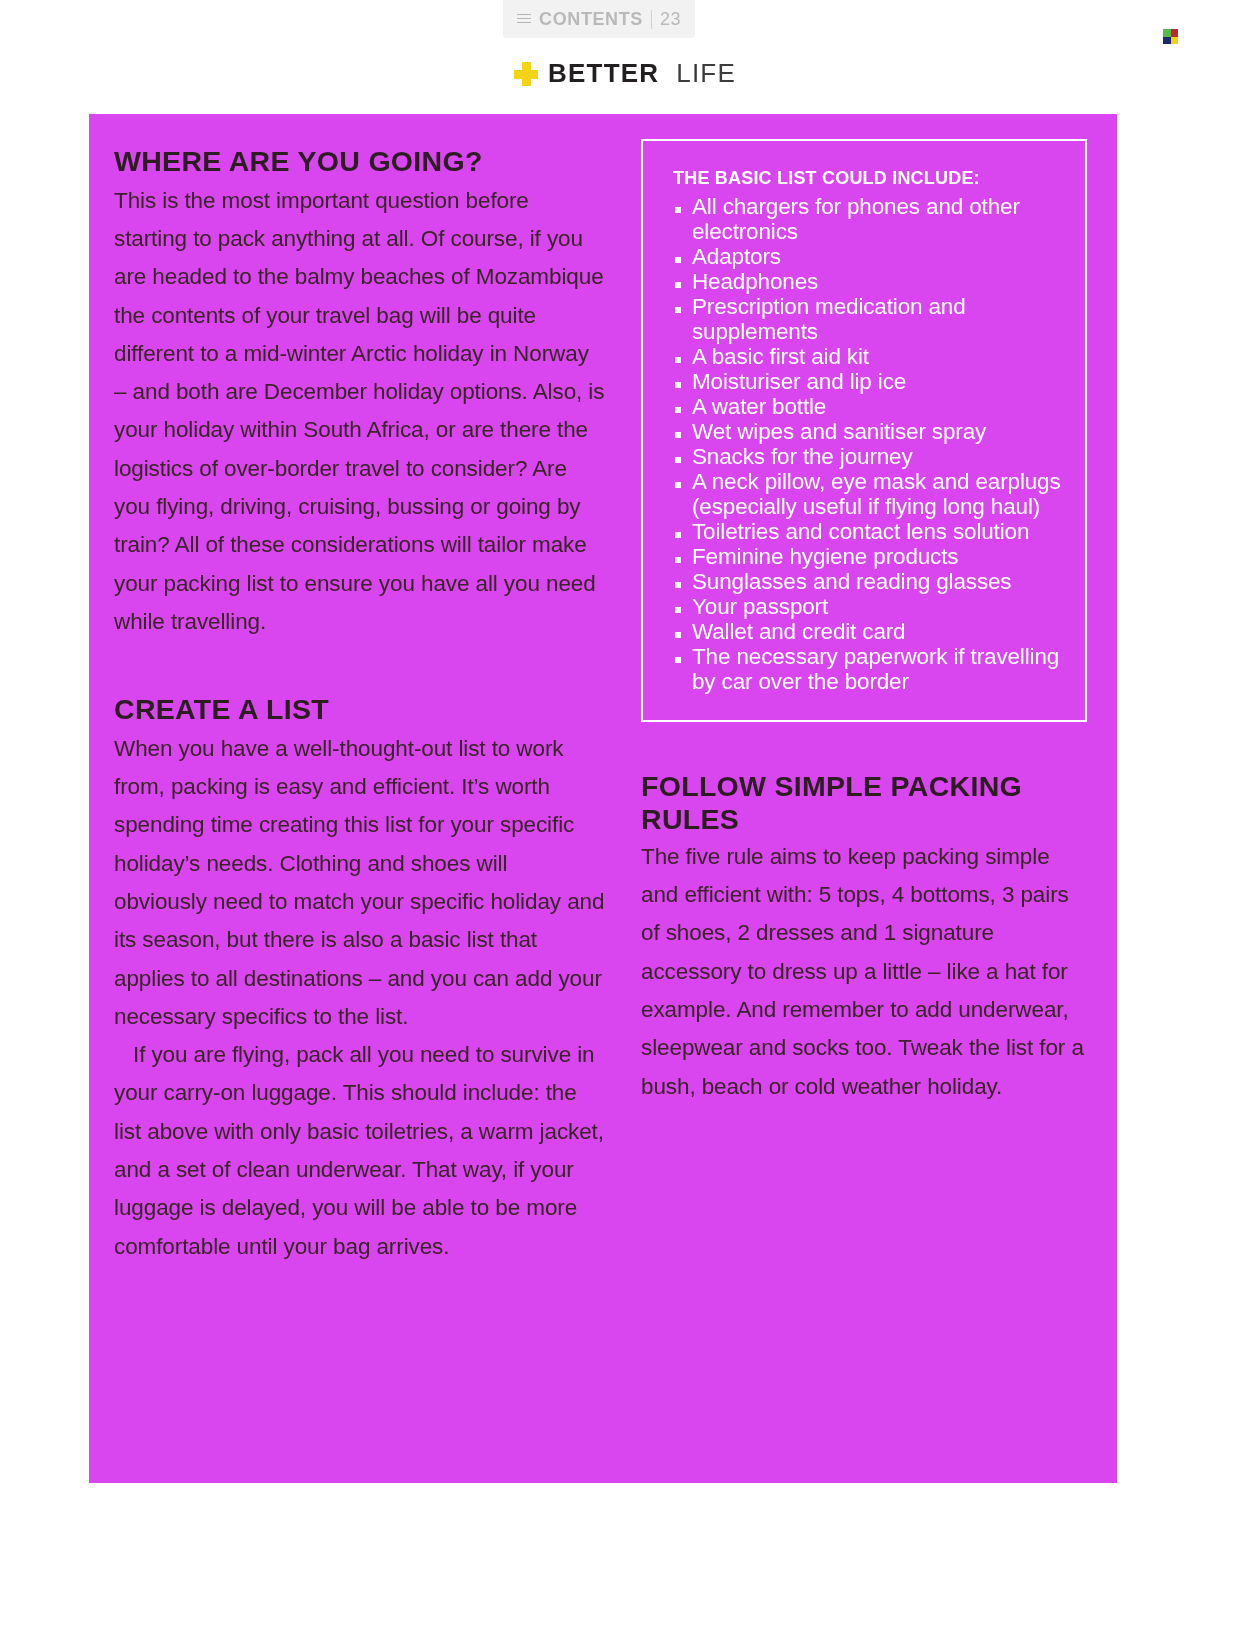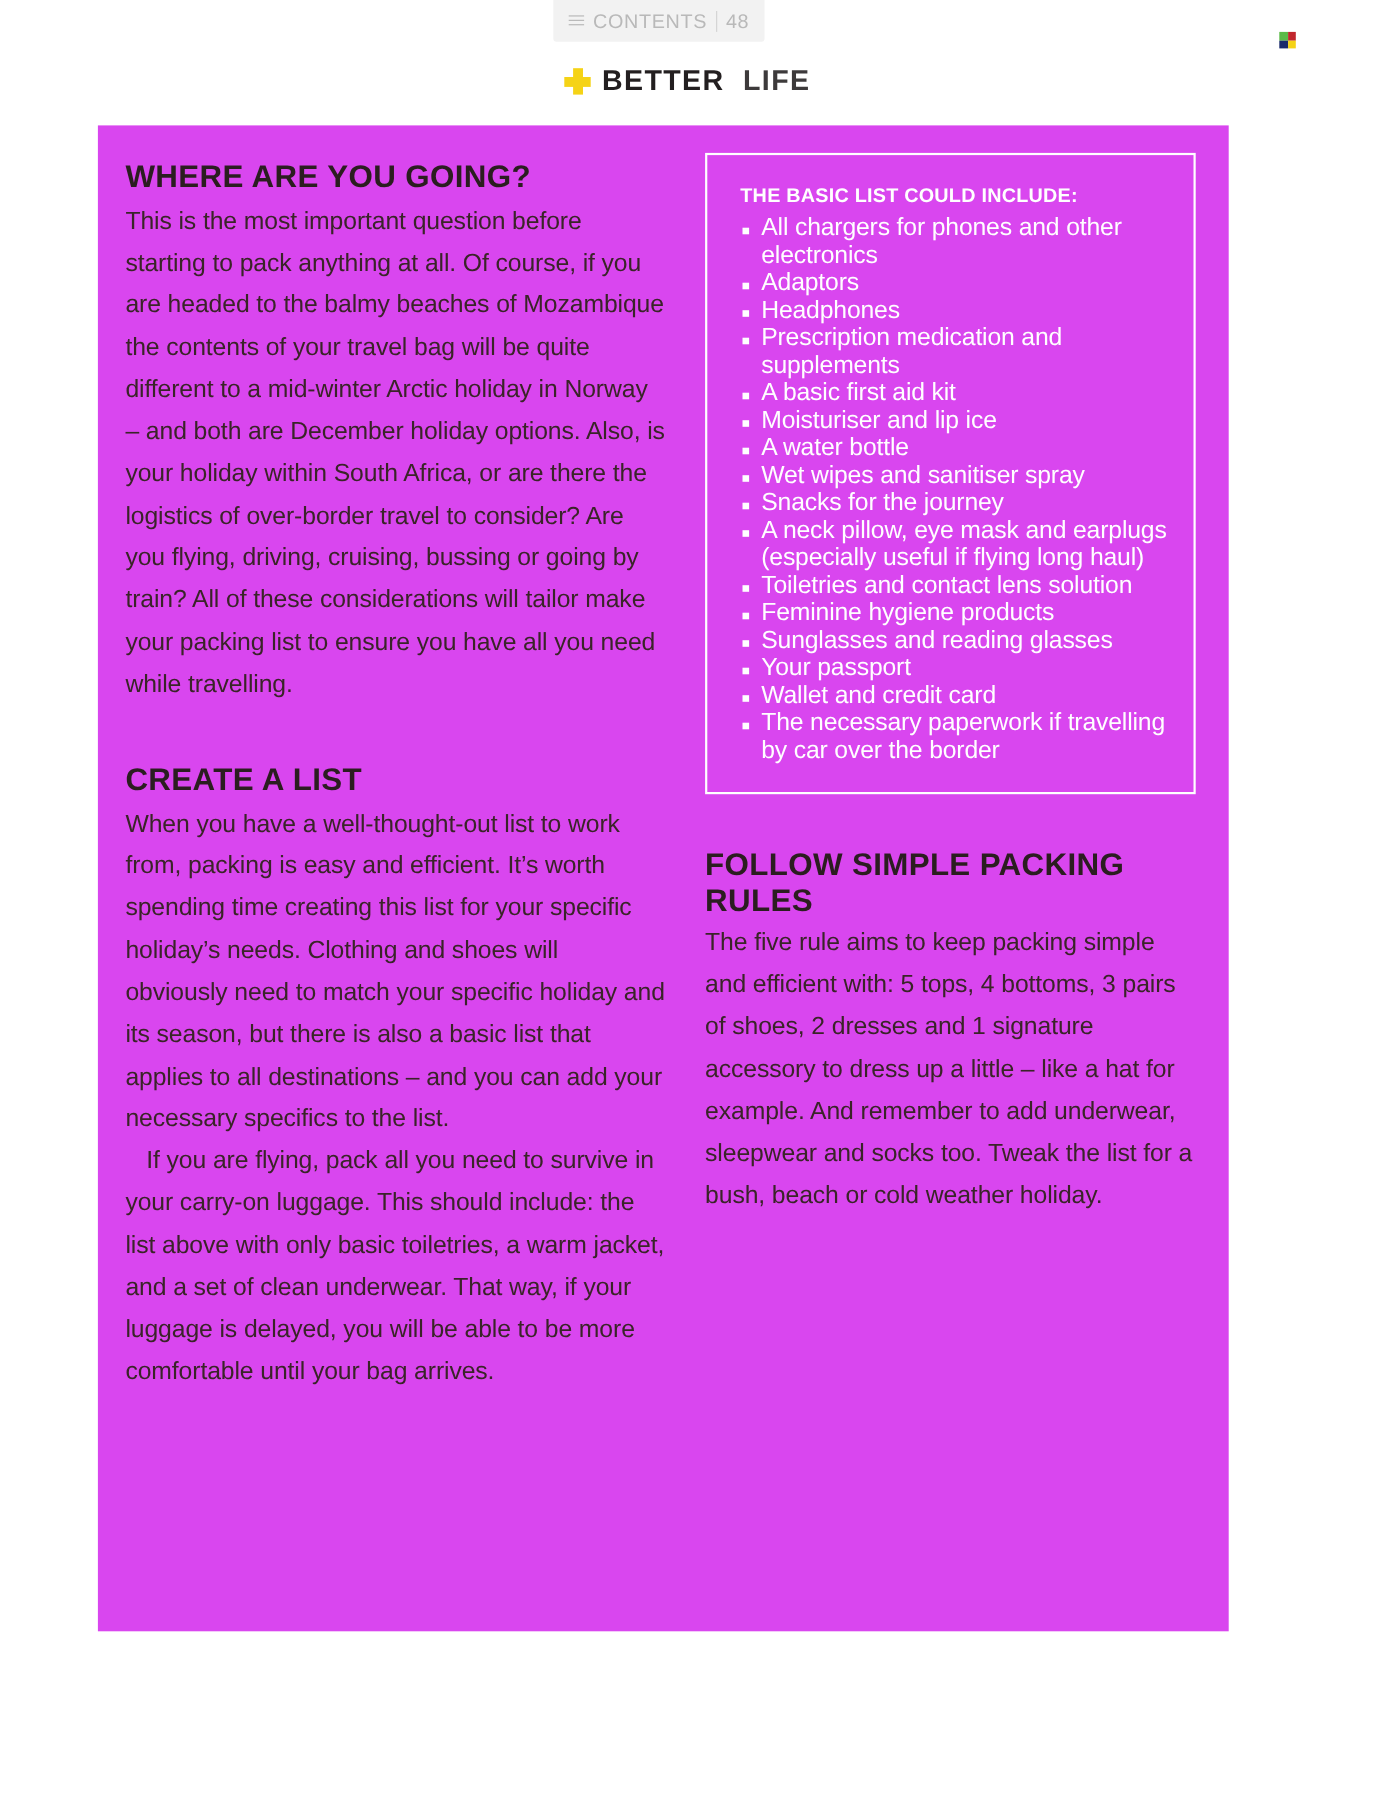--- a/index.html
+++ b/index.html
@@ -35,20 +35,21 @@
     position: absolute; left: 0; width: 14px; height: 1.4px;
     background: #b4b4b4;
   }
   .hamburger-icon i:nth-child(1) { top: 0px; }
   .hamburger-icon i:nth-child(2) { top: 4px; }
   .hamburger-icon i:nth-child(3) { top: 8px; }
   .contents-label {
     font-size: 18px;
     letter-spacing: 0.6px;
     color: #b9b9b9;
+    font-weight: bold;
   }
   .contents-divider {
     width: 1px; height: 19px; background: #d2d2d2;
   }
   .contents-page {
     font-size: 18px; color: #b9b9b9;
     letter-spacing: 0.5px;
   }
 
   
@@ -83,21 +84,21 @@
   .plus-icon i.h { left: 0; top: 8px; width: 24px; height: 9px; }
   .plus-icon i.v { left: 8px; top: 0; width: 9px; height: 24px; }
   .brand-bold {
     font-size: 26px;
     font-weight: bold;
     letter-spacing: 1.2px;
     color: #231f20;
   }
   .brand-light {
     font-size: 26px;
-    font-weight: bold;
+    font-weight: normal;
     letter-spacing: 1.2px;
     color: #3d3a3b;
     margin-left: 7px;
   }
 
   
   .article-panel {
     position: absolute;
     left: 89px; top: 114px;
     width: 1028px; height: 1369px;
@@ -188,21 +189,21 @@
 <body>
 
 <div class="contents-tab">
   <span class="hamburger-icon">
     <i></i>
       <i></i>
       <i></i>
   </span>
   <span class="contents-label">CONTENTS</span>
   <span class="contents-divider"></span>
-  <span class="contents-page">48</span>
+  <span class="contents-page">23</span>
 </div>
 
 <div class="corner-logo">
   <span style="background:#5aba47"></span>
   <span style="background:#c1272d"></span>
   <span style="background:#1b2a6b"></span>
   <span style="background:#f5d316"></span>
 </div>
 
 <div class="masthead">

